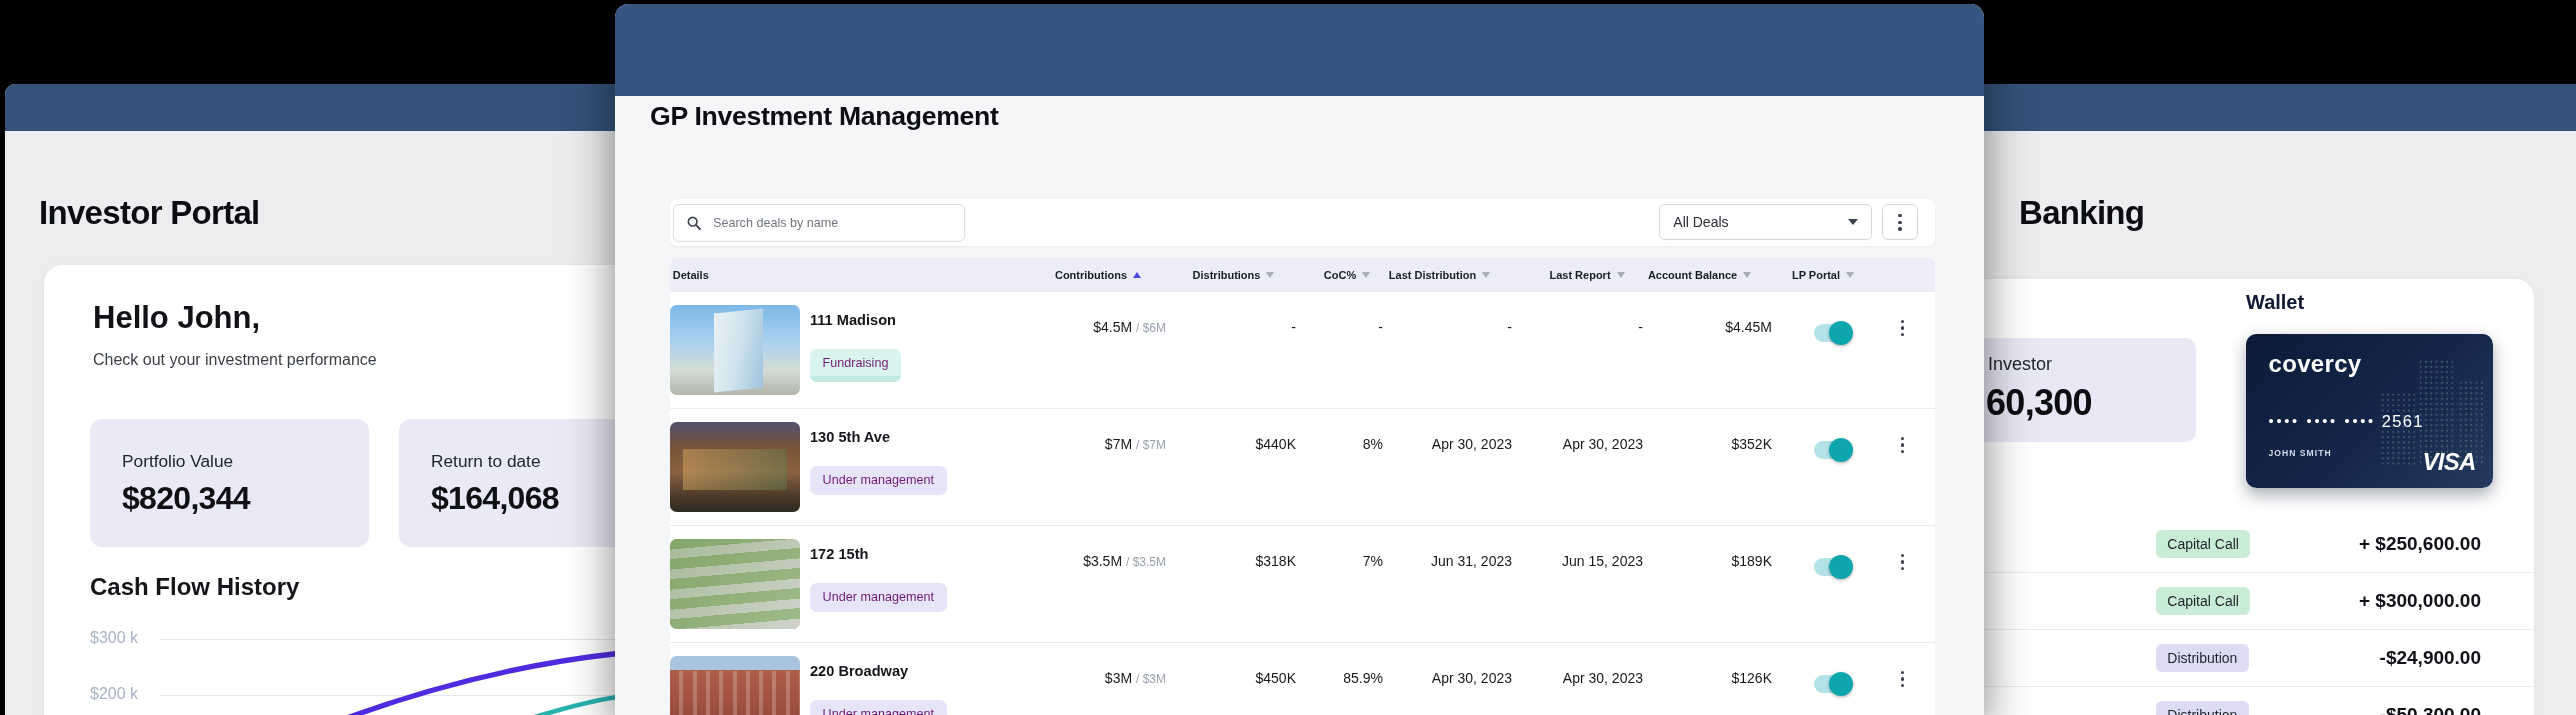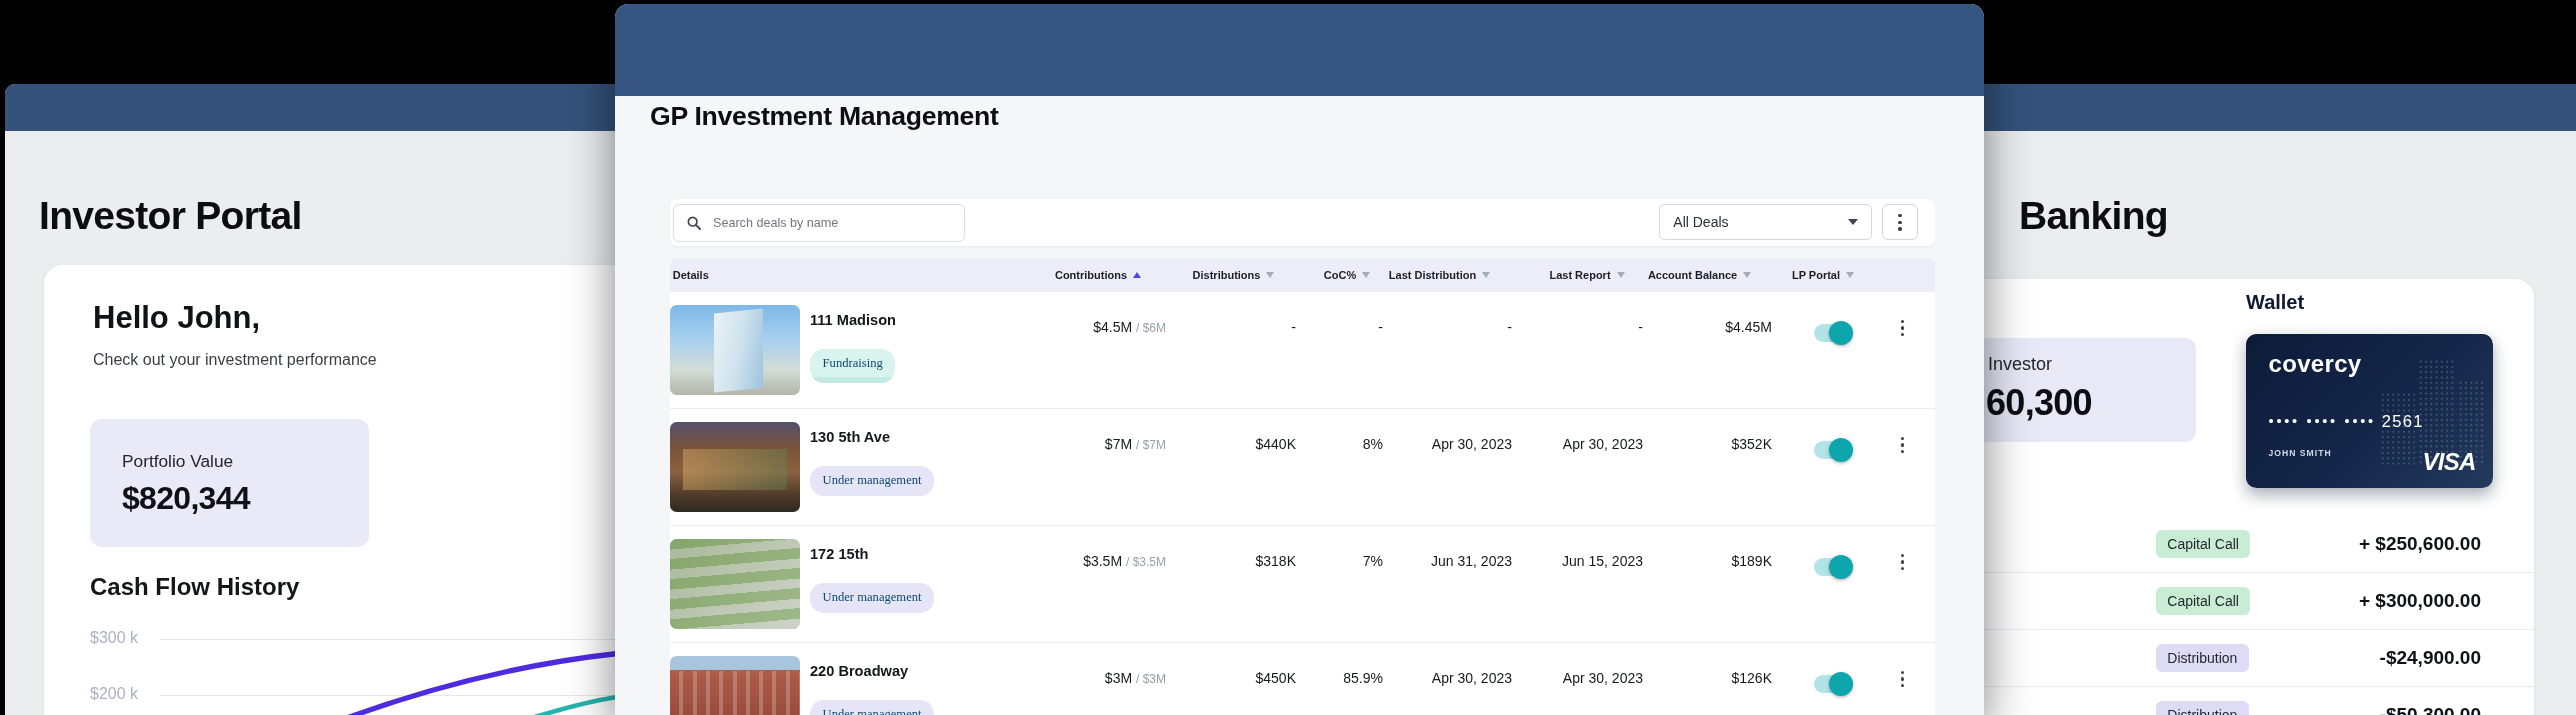--- a/index.html
+++ b/index.html
@@ -3,21 +3,21 @@
 <meta charset="utf-8">
 <style>
   html,body{margin:0;padding:0;background:#000;}
   #stage{position:relative;width:2576px;height:716px;overflow:hidden;background:#000;
          font-family:"Liberation Sans", sans-serif;color:#17191d;}
 
   
   .bg-window{position:absolute;left:5.3px;top:84px;right:0;bottom:0;background:#ebedee;border-top-left-radius:10.6px;}
   .win-band{position:absolute;left:5.3px;top:84px;right:0;height:47px;background:#34527a;border-top-left-radius:10.6px;}
 
-  .big-title{position:absolute;font-size:39px;font-weight:700;letter-spacing:-0.7px;color:#0c0d10;}
+  .big-title{position:absolute;font-size:33px;font-weight:700;letter-spacing:-0.7px;color:#0c0d10;}
 
   .white-card{position:absolute;background:#fff;border-radius:18.6px;box-shadow:0 1.3px 6.6px rgba(20,30,50,.05);}
 
   
   #lp-card{left:44px;top:265px;width:671px;height:532px;}
   .greeting{position:absolute;left:93px;top:300px;font-size:31px;font-weight:700;color:#101216;}
   .subtext{position:absolute;left:93px;top:351px;font-size:16px;color:#3a4047;}
   .stat-card{position:absolute;top:419px;width:279px;height:128px;background:#e9e9f8;border-radius:12px;}
   #stat-1{left:90px;} #stat-2{left:399px;}
   .stat-label{position:absolute;left:32px;top:32px;font-size:17.3px;color:#23262b;}
@@ -88,21 +88,21 @@
   .thumb-0{background:linear-gradient(180deg,#7db8e8 0%,#a9d1ef 40%,#d3dcd6 72%,#b2b6ab 100%);}
   .thumb-0::after{content:"";position:absolute;left:34%;top:6%;width:38%;height:88%;background:linear-gradient(100deg,#eaf1f5 0%,#cfe3ee 50%,#9fc3dd 100%);transform:skewY(-6deg);}
   .thumb-1{background:linear-gradient(180deg,#55506e 0%,#7a5438 30%,#8a6240 55%,#473627 85%,#2e2a22 100%);}
   .thumb-1::after{content:"";position:absolute;left:10%;top:30%;width:80%;height:45%;background:linear-gradient(90deg,rgba(255,200,120,.35),rgba(90,140,90,.35));}
   .thumb-2{background:repeating-linear-gradient(175deg,#8fae77 0 10.6px,#c7ccc0 10.6px 20px);}
   .thumb-2::after{content:"";position:absolute;inset:0;background:linear-gradient(135deg,rgba(110,150,80,.35),rgba(255,255,255,.15));}
   .thumb-3{background:linear-gradient(180deg,#a9c5de 0%,#a9c5de 16%,#ad5d48 16%,#9c4e3e 60%,#8a4438 100%);}
   .thumb-3::after{content:"";position:absolute;left:0;top:16%;width:100%;height:84%;
        background:repeating-linear-gradient(90deg,transparent 0 9.3px,rgba(255,255,255,.22) 9.3px 13.3px);}
   .deal-name{position:absolute;left:140px;top:20px;font-size:14.6px;font-weight:700;color:#15171c;}
-  .status-badge{position:absolute;left:140px;top:57px;font-size:12.6px;color:#0c4a6e;padding:7.3px 12.6px;border-radius:14px;overflow:hidden;font-family:Liberation Serif, serif;}
+  .status-badge{position:absolute;left:140px;top:57px;font-size:12.6px;color:#701a75;padding:7.3px 12.6px;border-radius:7px;overflow:hidden;}
   .status-badge.under{background:#e6e5f8;}
   .status-badge.fundraising{background:#d9f3ef;padding-bottom:11.3px;}
   .prog-track{position:absolute;left:0;right:0;bottom:0;height:5.3px;background:#c3e9e4;}
   .prog-fill{height:100%;width:45%;background:#16b3b0;}
   .cellv{position:absolute;top:26.6px;font-size:14px;color:#17191d;text-align:right;white-space:nowrap;}
   .cellv .target{font-size:12px;color:#97a0ab;}
   .c-contrib{right:769px;} .c-dist{right:639px;} .c-coc{right:552px;}
   .c-lastdist{right:423px;} .c-lastrep{right:292px;} .c-bal{right:163px;}
   .toggle{position:absolute;left:1144px;top:32px;width:37px;height:18px;border-radius:9.3px;background:#b2e3e7;cursor:pointer;}
   .toggle .knob{position:absolute;right:-2px;top:-3.3px;width:24px;height:24px;border-radius:50%;background:#0ea6ad;box-shadow:0 1.3px 3.3px rgba(0,0,0,.3);}
@@ -121,20 +121,24 @@
 
   <div class="white-card" id="lp-card"></div>
 
   <div class="greeting">Hello John,</div>
   <div class="subtext">Check out your investment performance</div>
 
   <div class="stat-card" id="stat-1">
     <div class="stat-label">Portfolio Value</div>
     <div class="stat-value">$820,344</div>
   </div>
+  <div class="stat-card" id="stat-2">
+    <div class="stat-label">Return to date</div>
+    <div class="stat-value">$164,068</div>
+  </div>
 
   <div class="chart-title">Cash Flow History</div>
   <div class="ytick" style="top:629px;">$300 k</div>
   <div class="ytick" style="top:685px;">$200 k</div>
   <div class="gridline" style="top:639px;"></div>
   <div class="gridline" style="top:695px;"></div>
 
   <svg id="chart-svg" viewBox="0 0 864 197">
     <path d="M 330 250 C 480 185 660 125 864 103" fill="none" stroke="#4f2be0" stroke-width="8" stroke-linecap="round"></path>
     <path d="M 590 250 C 690 212 790 180 864 168" fill="none" stroke="#27b3ae" stroke-width="7" stroke-linecap="round"></path>

